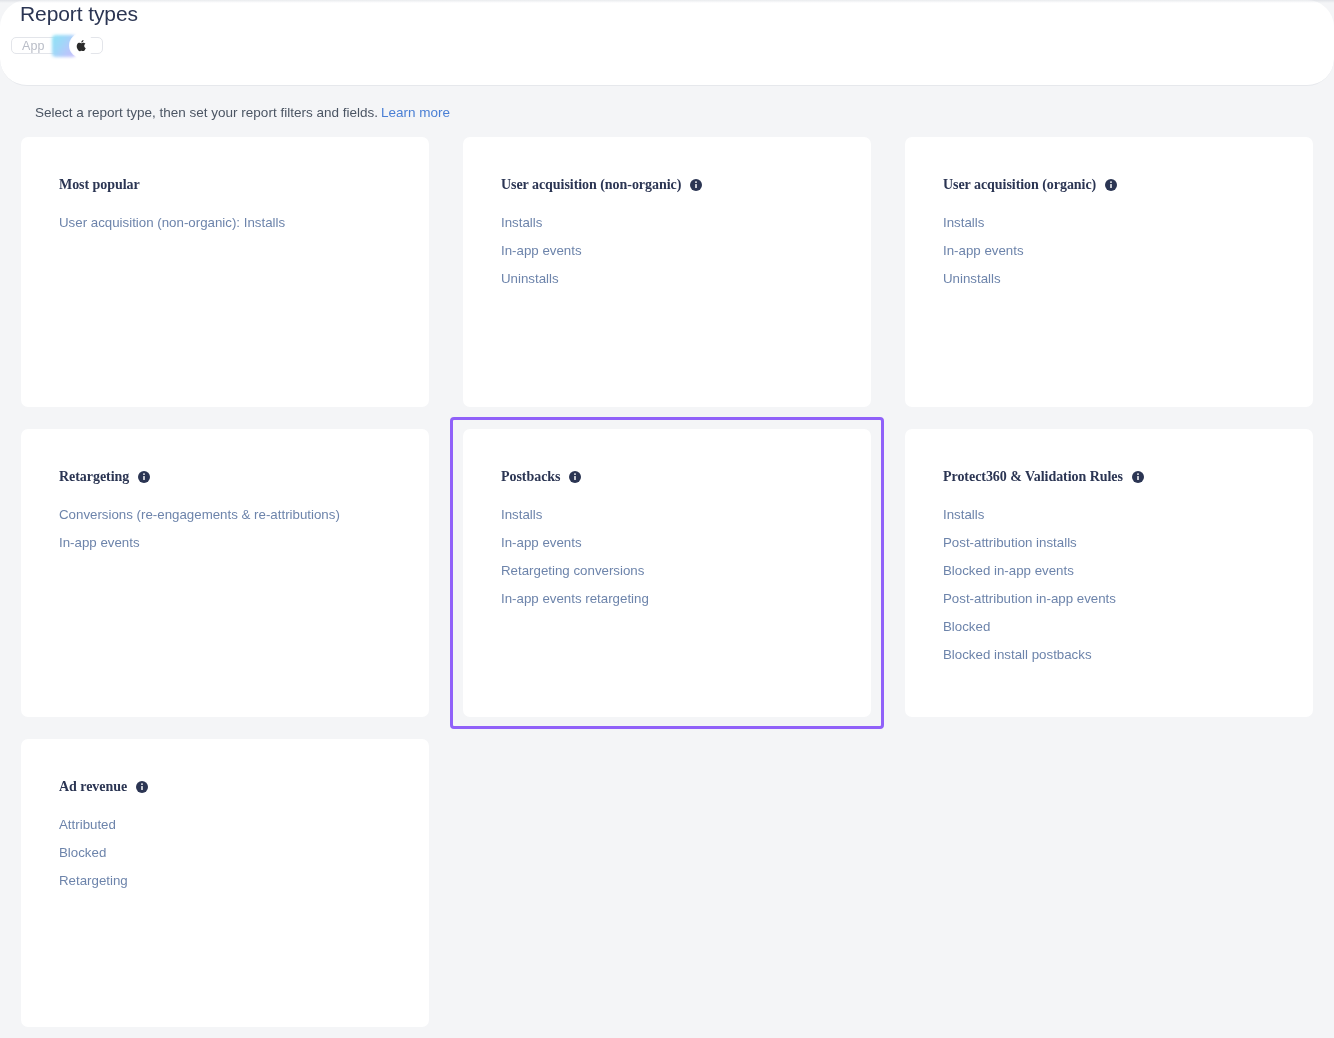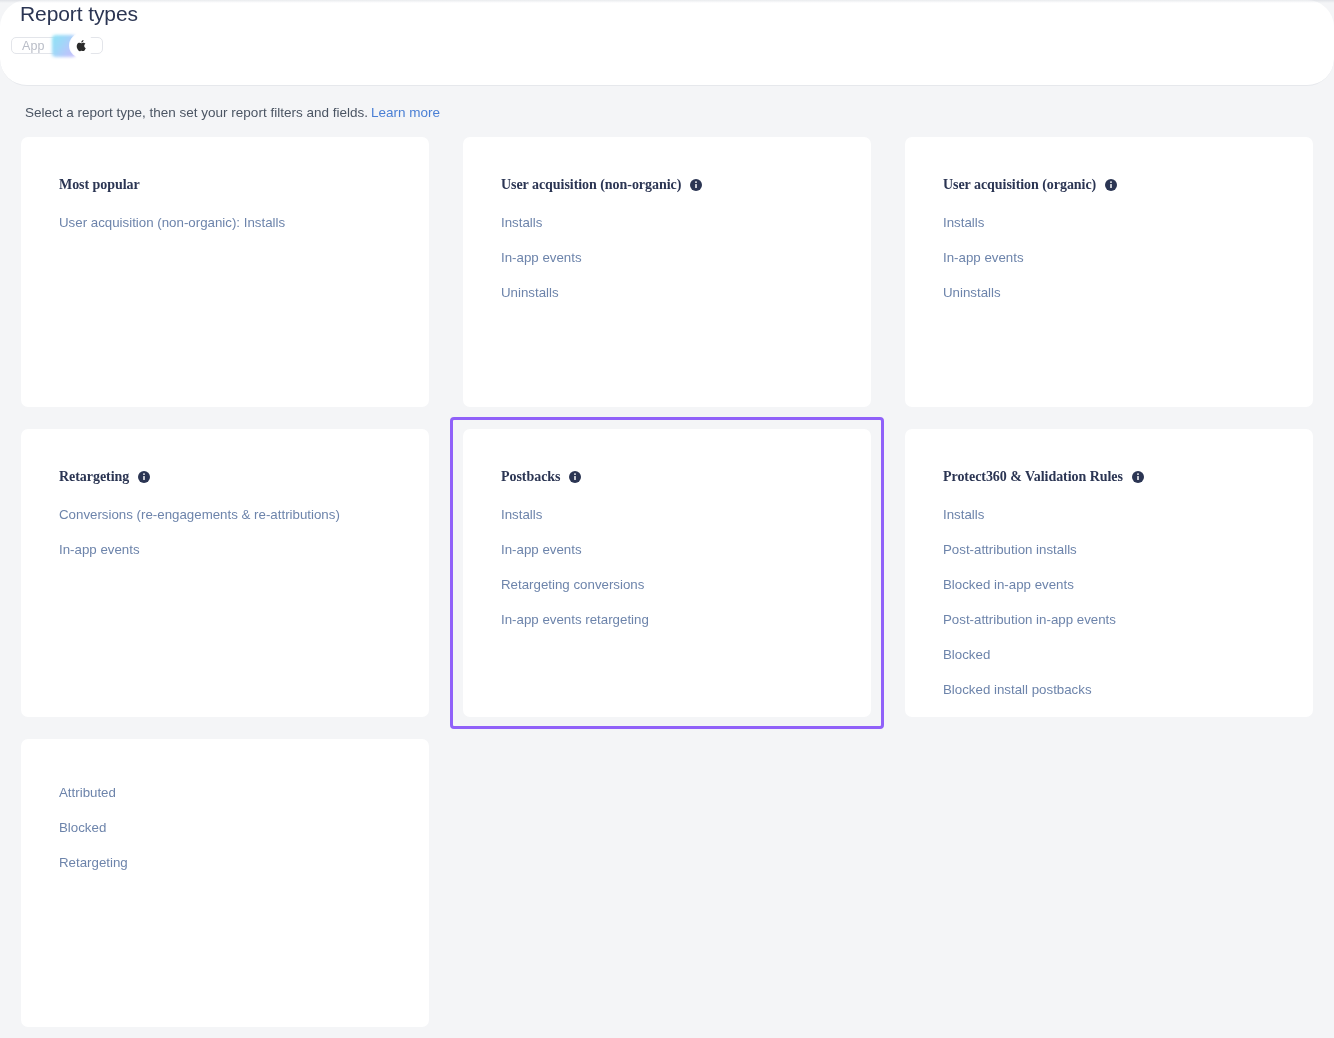--- a/index.html
+++ b/index.html
@@ -83,21 +83,21 @@
   
   .body-area {
     position: absolute;
     left: 0; top: 87px;
     width: 1334px; height: 951px;
     background: #f4f5f7;
   }
 
   .subtitle {
     position: absolute;
-    left: 25px; top: 17px;
+    left: 35px; top: 17px;
     font-size: 13.5px;
     color: #4b5563;
     line-height: 18px;
     white-space: nowrap;
   }
   .subtitle .learn-more {
     color: #4a7fd4;
     margin-left: 3px;
   }
 
@@ -156,21 +156,21 @@
   .info-icon {
     display: inline-flex;
     width: 12px; height: 12px;
     flex: 0 0 12px;
   }
   .info-icon svg { display: block; }
 
   .card-links {
     display: flex;
     flex-direction: column;
-    gap: 7px;
+    gap: 0px;
   }
   .card-link {
     font-size: 13.3px;
     color: #6d84ab;
     line-height: 28px;
     text-decoration: none;
     white-space: nowrap;
     width: fit-content;
     cursor: pointer;
   }
@@ -327,20 +327,30 @@
           </div>
         </div>
       </div>
 
     </div>
 
     <div class="row row-3">
 
       <div class="cell">
         <div class="card">
+          <div class="card-title">
+            <span>Ad revenue</span>
+            <span class="info-icon">
+              <svg width="12" height="12" viewBox="0 0 12 12" aria-hidden="true">
+                <circle cx="6" cy="6" r="6" fill="#2b3553"></circle>
+                <rect x="5.25" y="4.9" width="1.5" height="4.1" rx="0.6" fill="#ffffff"></rect>
+                <circle cx="6" cy="3.1" r="0.95" fill="#ffffff"></circle>
+              </svg>
+            </span>
+          </div>
           <div class="card-links">
             <a class="card-link">Attributed</a>
             <a class="card-link">Blocked</a>
             <a class="card-link">Retargeting</a>
           </div>
         </div>
       </div>
 
       <div class="spacer-cell"></div>
       <div class="spacer-cell"></div>

